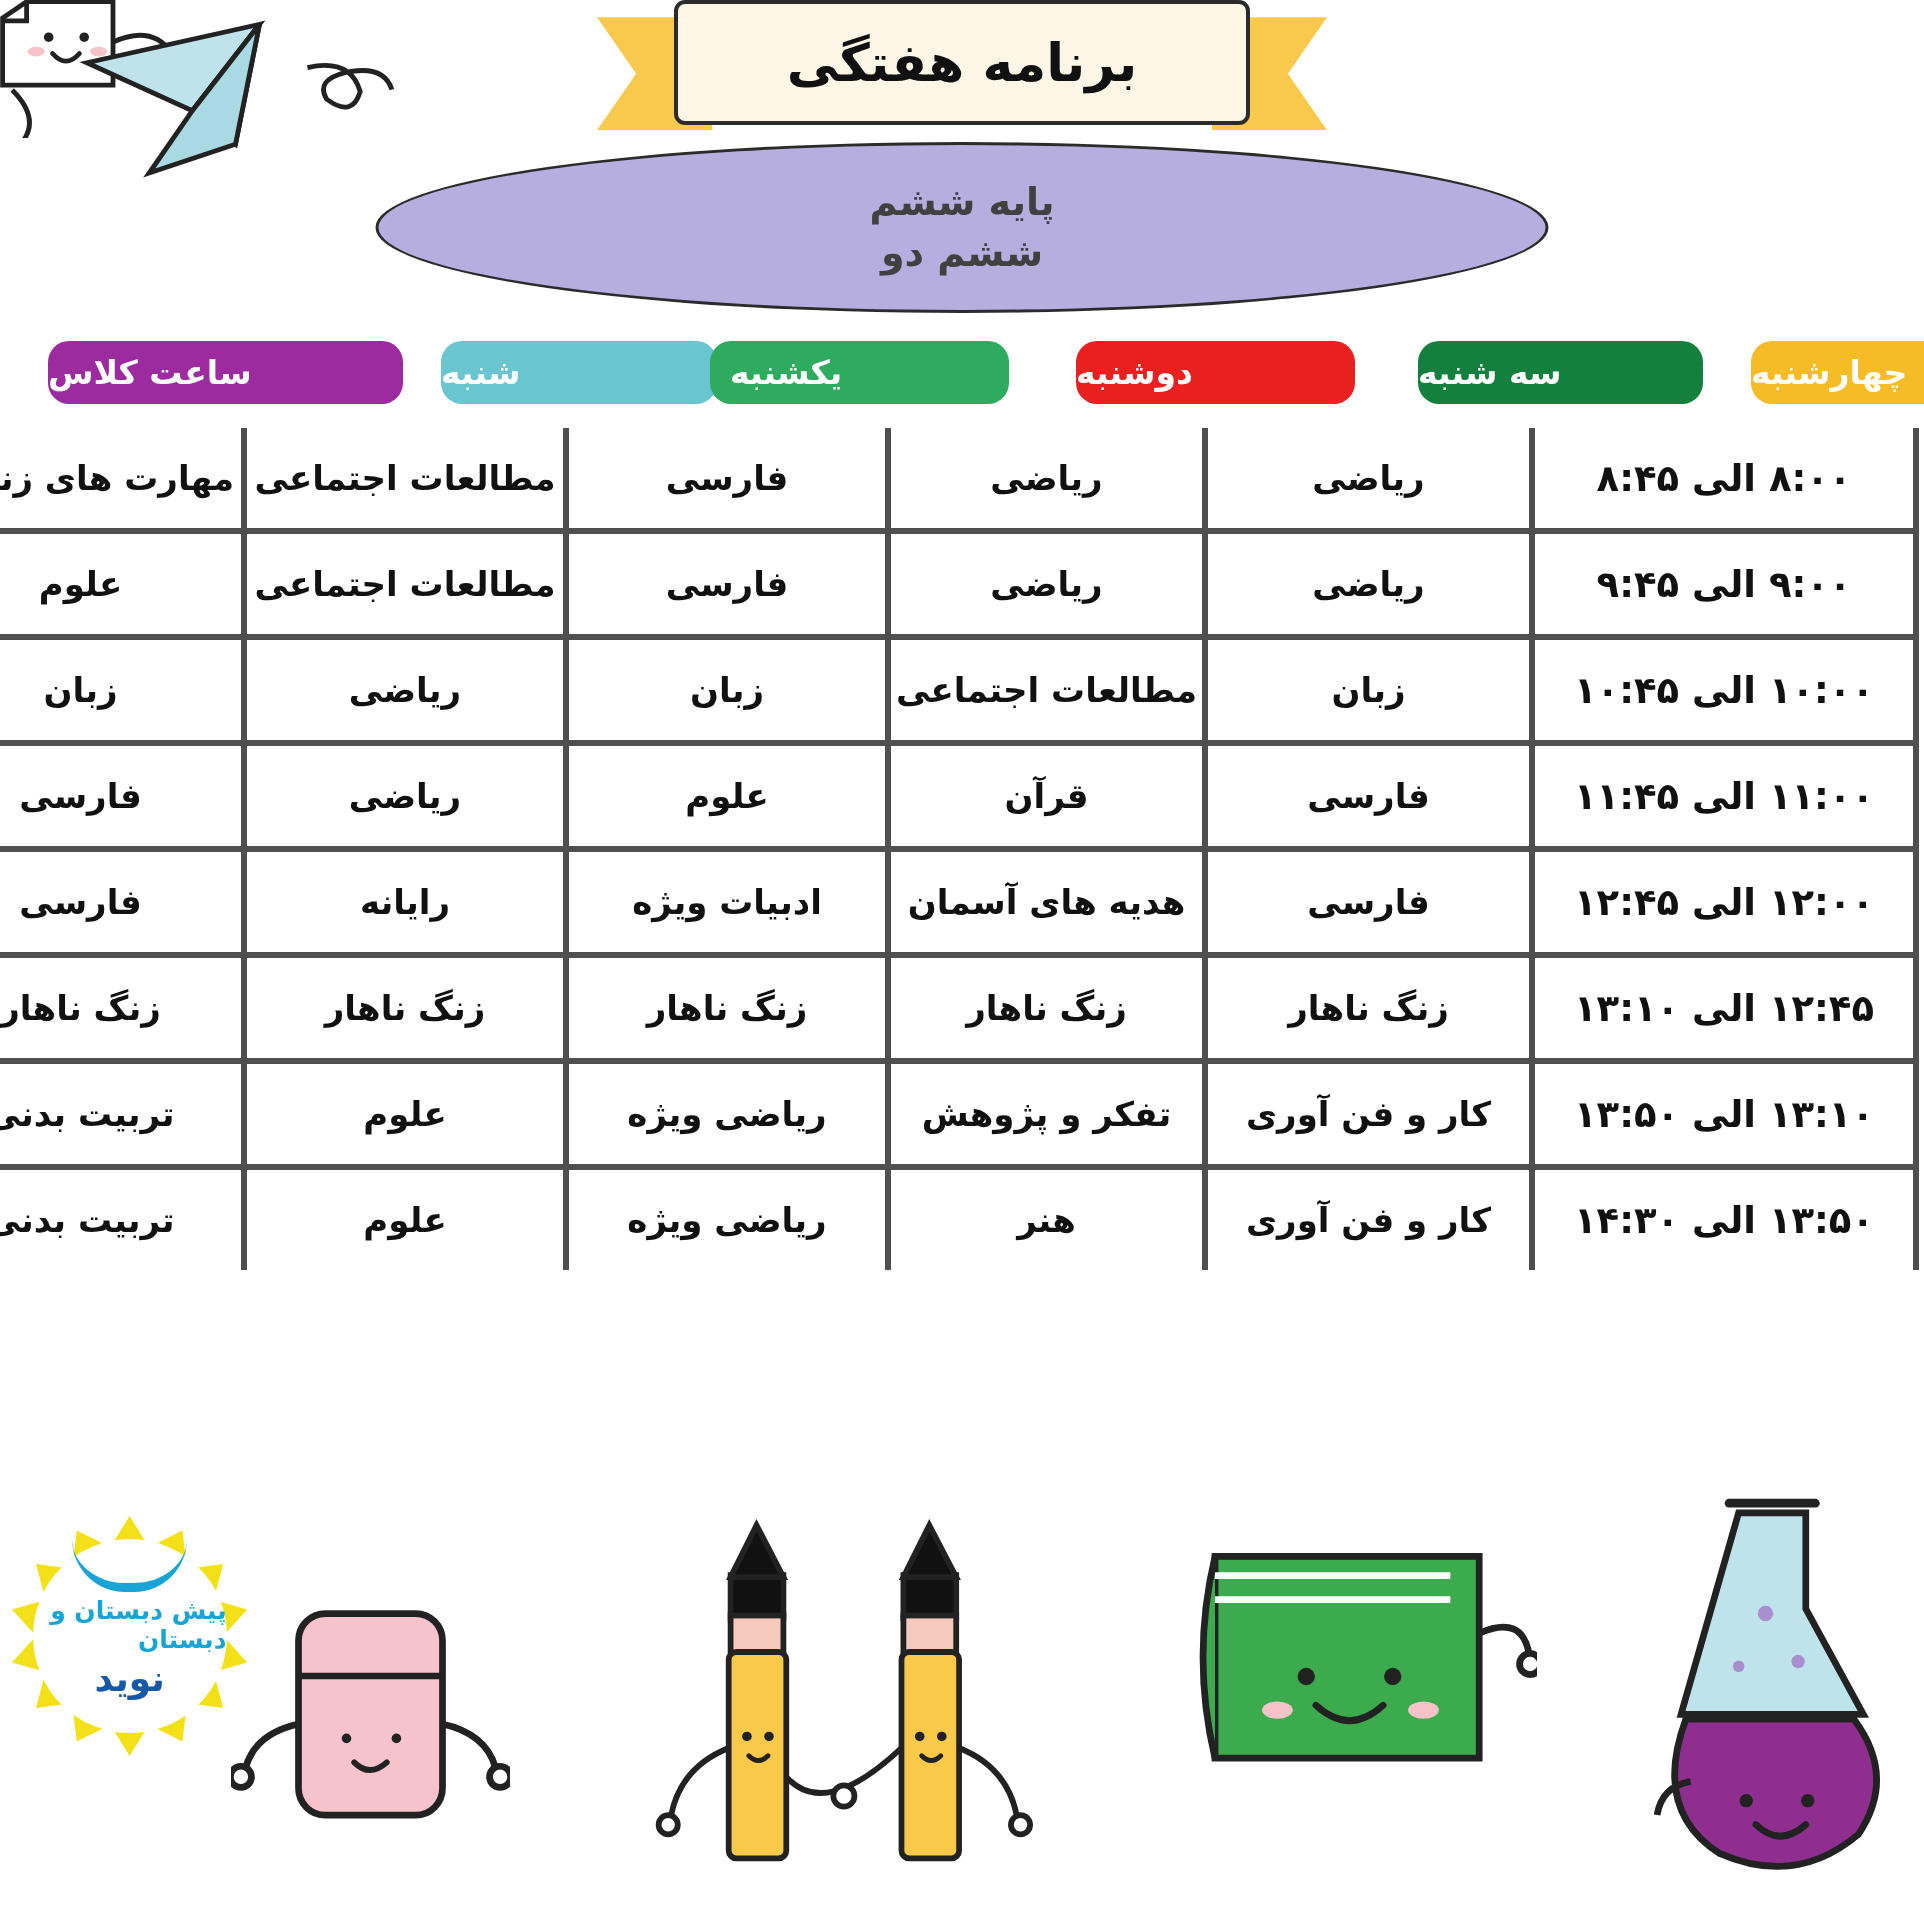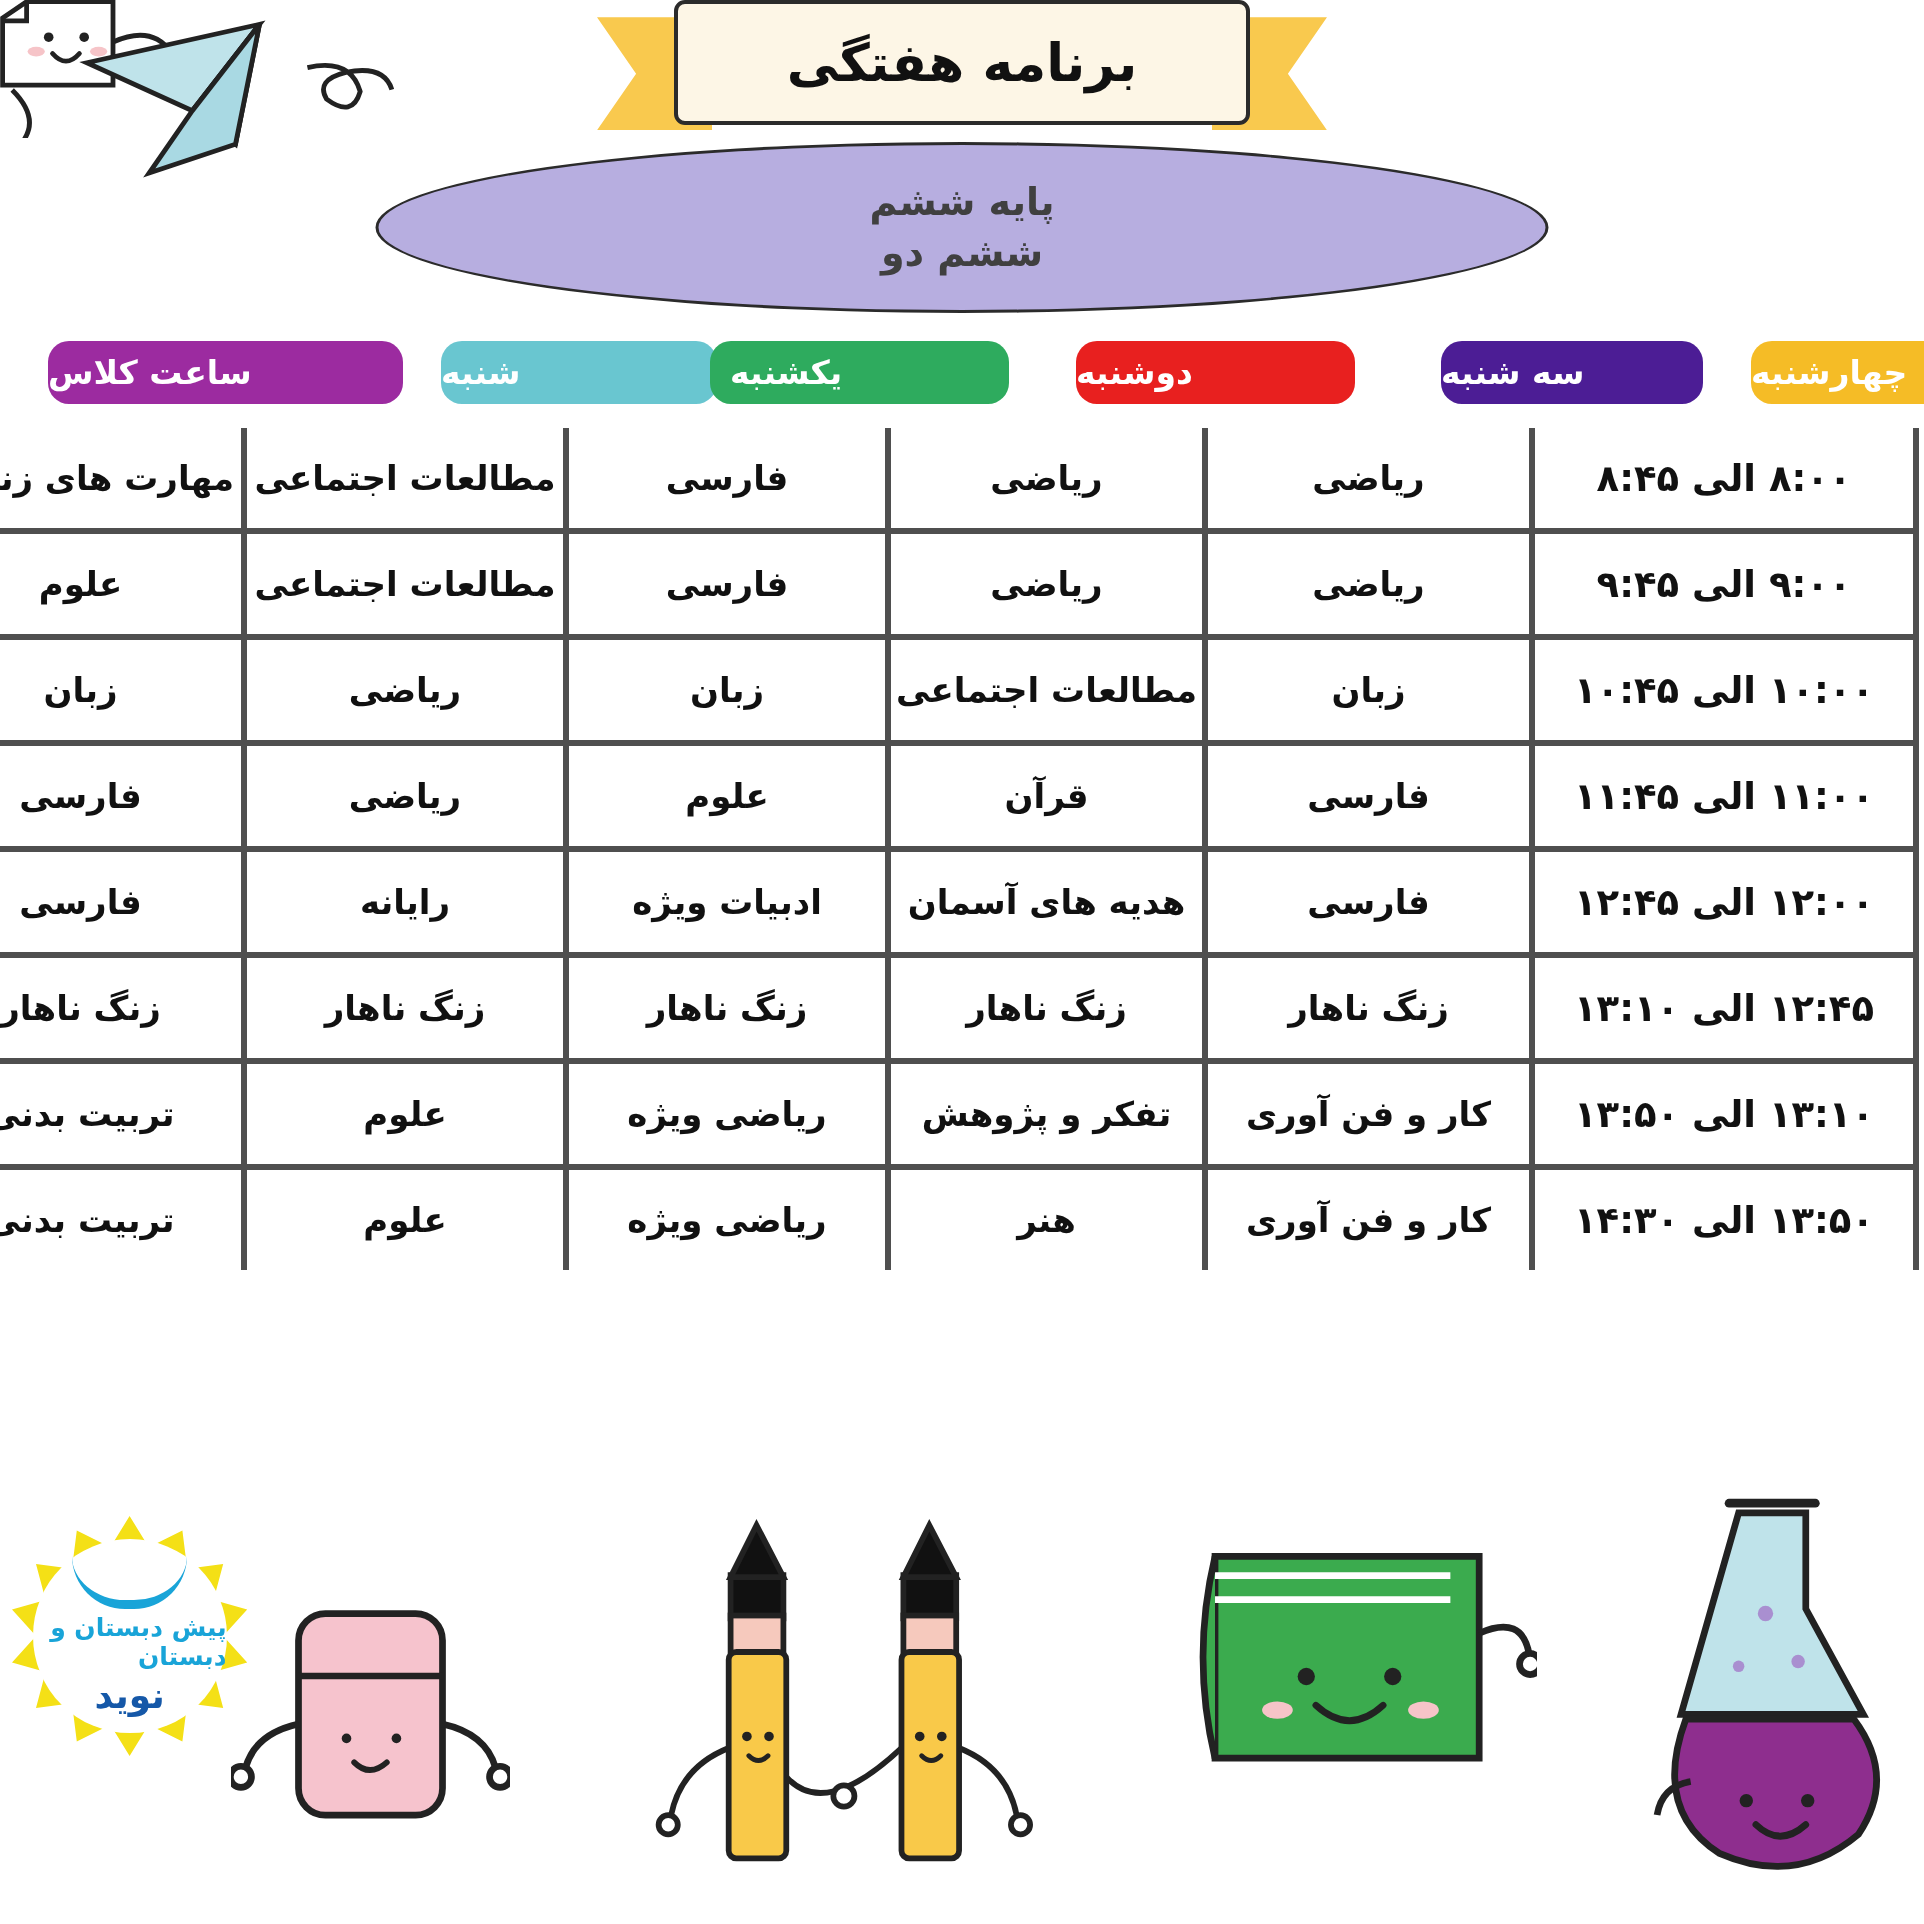--- a/index.html
+++ b/index.html
@@ -151,21 +151,21 @@
   }
   .badge .star {
     position: absolute; inset: 0;
     background: #f4e016;
     clip-path: polygon(50% 0%,58% 13%,72% 6%,74% 22%,89% 20%,85% 35%,99% 39%,89% 50%,99% 61%,85% 65%,89% 80%,74% 78%,72% 94%,58% 87%,50% 100%,42% 87%,28% 94%,26% 78%,11% 80%,15% 65%,1% 61%,11% 50%,1% 39%,15% 35%,11% 20%,26% 22%,28% 6%,42% 13%);
   }
   .badge .inner {
     position: absolute; inset: 23px;
     background: #ffffff; border-radius: 50%;
     display: flex; flex-direction: column;
-    align-items: center; justify-content: center; gap: 3.8px;
+    align-items: center; gap: 3.8px;
   }
   .badge .swoosh {
     width: 115px; height: 44px;
     border-bottom: 9.6px solid #19a4d8;
     border-radius: 0 0 58px 58px;
   }
   .badge .t1 { font-size: 25px; font-weight: bold; color: #19a4d8; }
   .badge .t2 { font-size: 36px; font-weight: bold; color: #1558a8; }
 
   .eraser { left: 231px; top: 1580px; width: 279px; height: 288px; }
@@ -216,21 +216,21 @@
   </div>
   <div class="pill" style="right: 1207px; width: 276px; background: rgb(105, 198, 208);">
     <span>شنبه</span>
   </div>
   <div class="pill" style="right: 915px; width: 279px; background: rgb(46, 171, 94); padding-left: 20px;">
     <span>یکشنبه</span>
   </div>
   <div class="pill" style="right: 569px; width: 279px; background: rgb(232, 32, 31);">
     <span>دوشنبه</span>
   </div>
-  <div class="pill" style="right: 221px; width: 262px; background: #4c1d95; margin-left: 28px;">
+  <div class="pill" style="right: 221px; width: 285px; background: #15803d; margin-left: 28px;">
     <span>سه شنبه</span>
   </div>
   <div class="pill" style="right: -115px; width: 288px; background: rgb(245, 188, 38);">
     <span>چهارشنبه</span>
   </div>
 </div>
 
 <table class="grid">
   <colgroup>
     <col style="width:106px">

